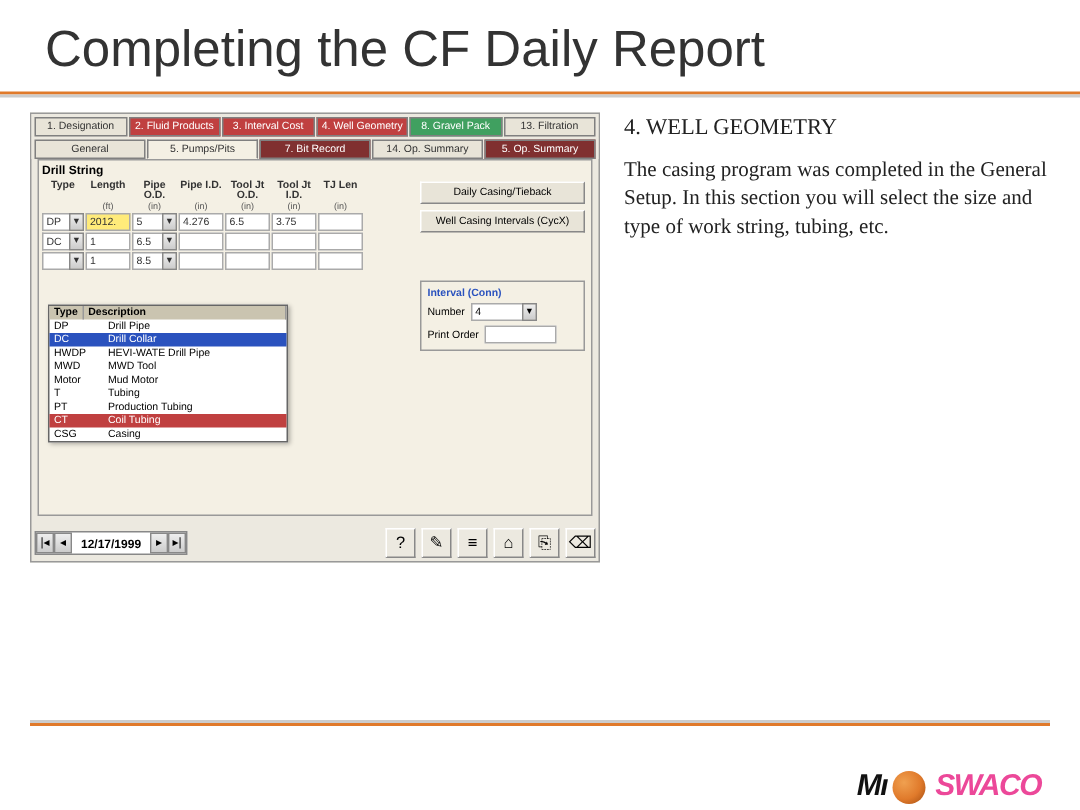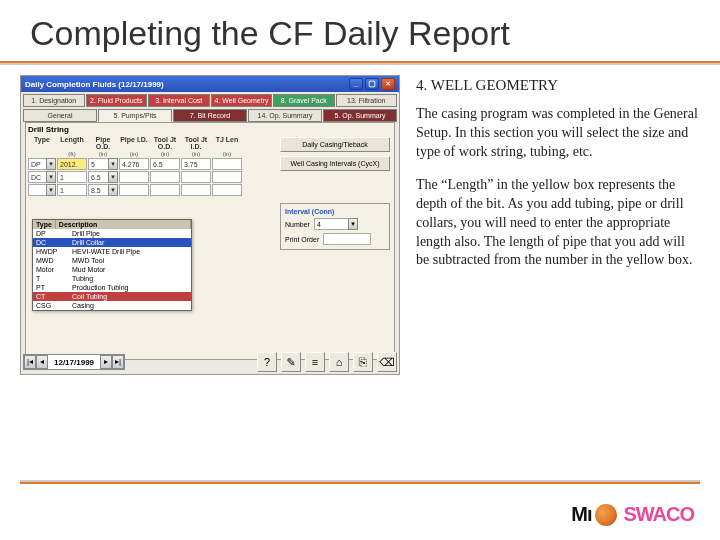--- a/index.html
+++ b/index.html
@@ -170,48 +170,41 @@
     font-size: 15px;
     margin: 0 0 10px 0;
     font-weight: normal;
   }
   .explain p { margin: 0 0 14px 0; }
   .bottom-rule {
     position:absolute; left:20px; right:20px; bottom:56px;
     height:0; border-top:2px solid #ccc; border-bottom:2px solid #e07a2b;
   }
   .logo {
-    position:absolute; right:26px; bottom:14px;
+    position:absolute; right:26px; bottom:4px;
     font-family: Arial, sans-serif; font-weight: bold;
-    font-size: 20px; letter-spacing:-1px;
+    font-size: 20px; font-style: italic; letter-spacing:-1px;
     display:flex; align-items:center; gap:4px;
   }
   .logo .dot {
     width:22px; height:22px; border-radius:50%;
     background:radial-gradient(circle at 35% 35%, #f0a050 0%, #e07a2b 55%, #a04a10 100%);
   }
   .logo .mi { color:#111; }
   .logo .swaco { color:#ec4899; margin-left:2px;}
 </style>
 </head>
 <body>
 
 <div class="slide-title">Completing the CF Daily Report</div>
 <div class="title-rule"></div>
 
 <div class="content">
 
   <div class="screenshot">
-    <div class="win-title">
-      <span>Daily Completion Fluids (12/17/1999)</span>
-      <span class="spacer"></span>
-      <div class="win-btn">_</div>
-      <div class="win-btn">▢</div>
-      <div class="win-btn close">×</div>
-    </div>
 
     <div class="tab-row">
       <div class="tab">1. Designation</div>
       <div class="tab red">2. Fluid Products</div>
       <div class="tab red">3. Interval Cost</div>
       <div class="tab red">4. Well Geometry</div>
       <div class="tab green">8. Gravel Pack</div>
       <div class="tab">13. Filtration</div>
     </div>
     <div class="tab-row">
@@ -363,21 +356,20 @@
         <div class="tb-icon">⌂</div>
         <div class="tb-icon">⎘</div>
         <div class="tb-icon">⌫</div>
       </div>
     </div>
   </div>
 
   <div class="explain">
     <h3>4. WELL GEOMETRY</h3>
     <p>The casing program was completed in the General Setup. In this section you will select the size and type of work string, tubing, etc.</p>
-    <p>The “Length” in the yellow box represents the depth of the bit. As you add tubing, pipe or drill collars, you will need to enter the appropriate length also. The length of pipe that you add will be subtracted from the number in the yellow box.</p>
   </div>
 </div>
 
 <div class="bottom-rule"></div>
 <div class="logo">
   <span class="mi">Mı</span>
   <span class="dot"></span>
   <span class="swaco">SWACO</span>
 </div>
 

